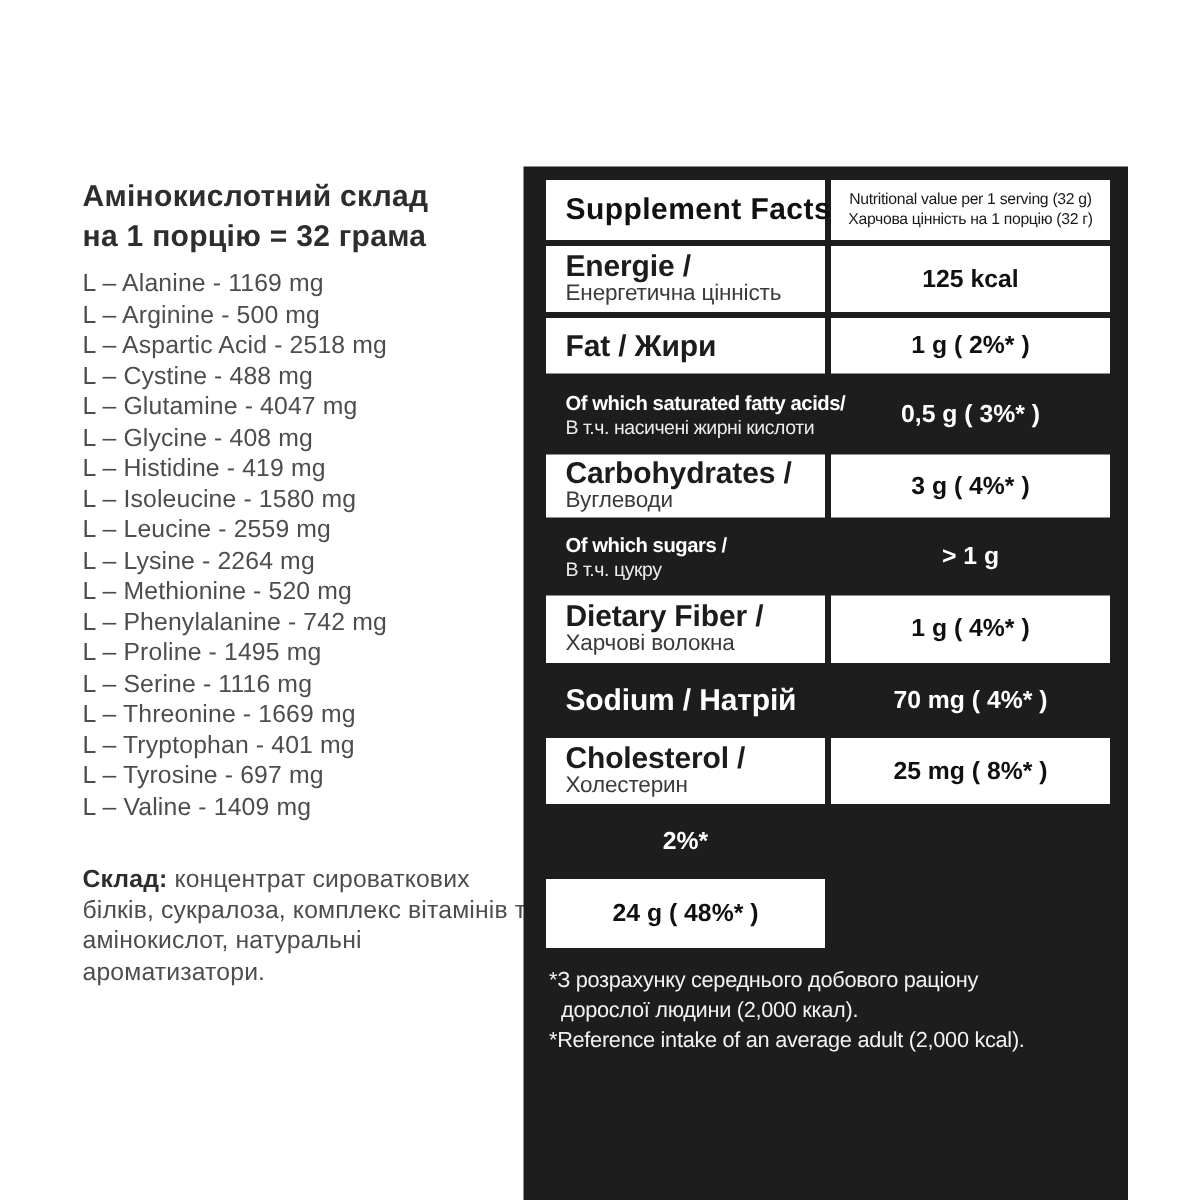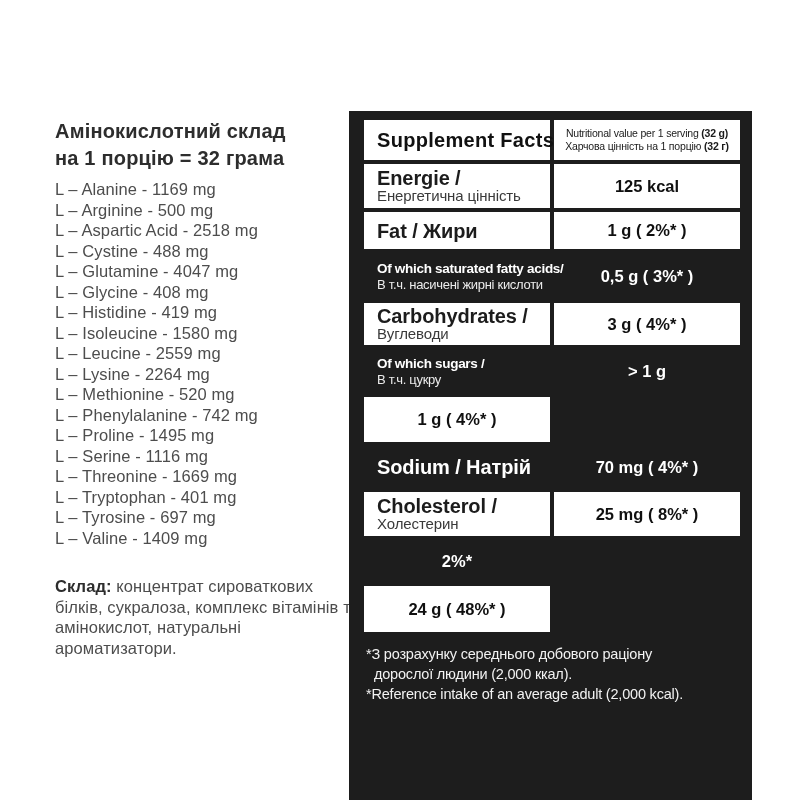--- a/index.html
+++ b/index.html
@@ -24,21 +24,21 @@
     display:flex; flex-direction:column;
   }
   .t-row { display:flex; gap:4px; margin-bottom:4px; flex:none; }
   .t-row .cell { background:#ffffff; width:186px; flex:none; }
 
   .hdr { height:40px; }
   .hdr-left { display:flex; align-items:center; padding-left:13px; }
   .hdr-title { font-size:20px; font-weight:bold; color:#111; letter-spacing:0.3px; white-space:nowrap; }
   .hdr-right { display:flex; flex-direction:column; align-items:center; justify-content:center; }
   .hdr-right .sline { font-size:10.5px; color:#1a1a1a; line-height:13px; letter-spacing:-0.2px; white-space:nowrap; }
-  .hdr-right .sline b { font-weight:bold; }
+  .hdr-right .sline b { font-weight:normal; }
 
   .label-cell { display:flex; flex-direction:column; justify-content:center; padding-left:13px; }
   .value-cell { display:flex; align-items:center; justify-content:center;
                 font-size:16.5px; font-weight:bold; color:#101010; white-space:nowrap; }
   .l1 { font-size:20px; font-weight:bold; color:#1c1c1c; line-height:18px; white-space:nowrap; letter-spacing:-0.1px; }
   .l2 { font-size:15px; font-weight:normal; color:#3a3a3a; line-height:17px; white-space:nowrap; letter-spacing:-0.1px; }
 
   .t-row.dark .cell { background:transparent; }
   .t-row.dark .l1 { color:#ffffff; }
   .t-row.dark .l2 { color:#ececec; }
@@ -119,20 +119,24 @@
             <div class="l2">Вуглеводи</div>
           </div>
     <div class="cell value-cell">3 g ( 4%* )</div>
   </div><div class="t-row dark sub" style="height: 44px;">
     <div class="cell label-cell">
             <div class="l1">Of which sugars /</div>
             <div class="l2">В т.ч. цукру</div>
           </div>
     <div class="cell value-cell">&gt; 1 g</div>
   </div><div class="t-row" style="height: 45px;">
+    <div class="cell label-cell">
+            <div class="l1">Dietary Fiber /</div>
+            <div class="l2">Харчові волокна</div>
+          </div>
     <div class="cell value-cell">1 g ( 4%* )</div>
   </div><div class="t-row dark" style="height: 42px;">
     <div class="cell label-cell">
             <div class="l1">Sodium / Натрій</div>
           </div>
     <div class="cell value-cell">70 mg ( 4%* )</div>
   </div><div class="t-row" style="height: 44px;">
     <div class="cell label-cell">
             <div class="l1">Cholesterol /</div>
             <div class="l2">Холестерин</div>

